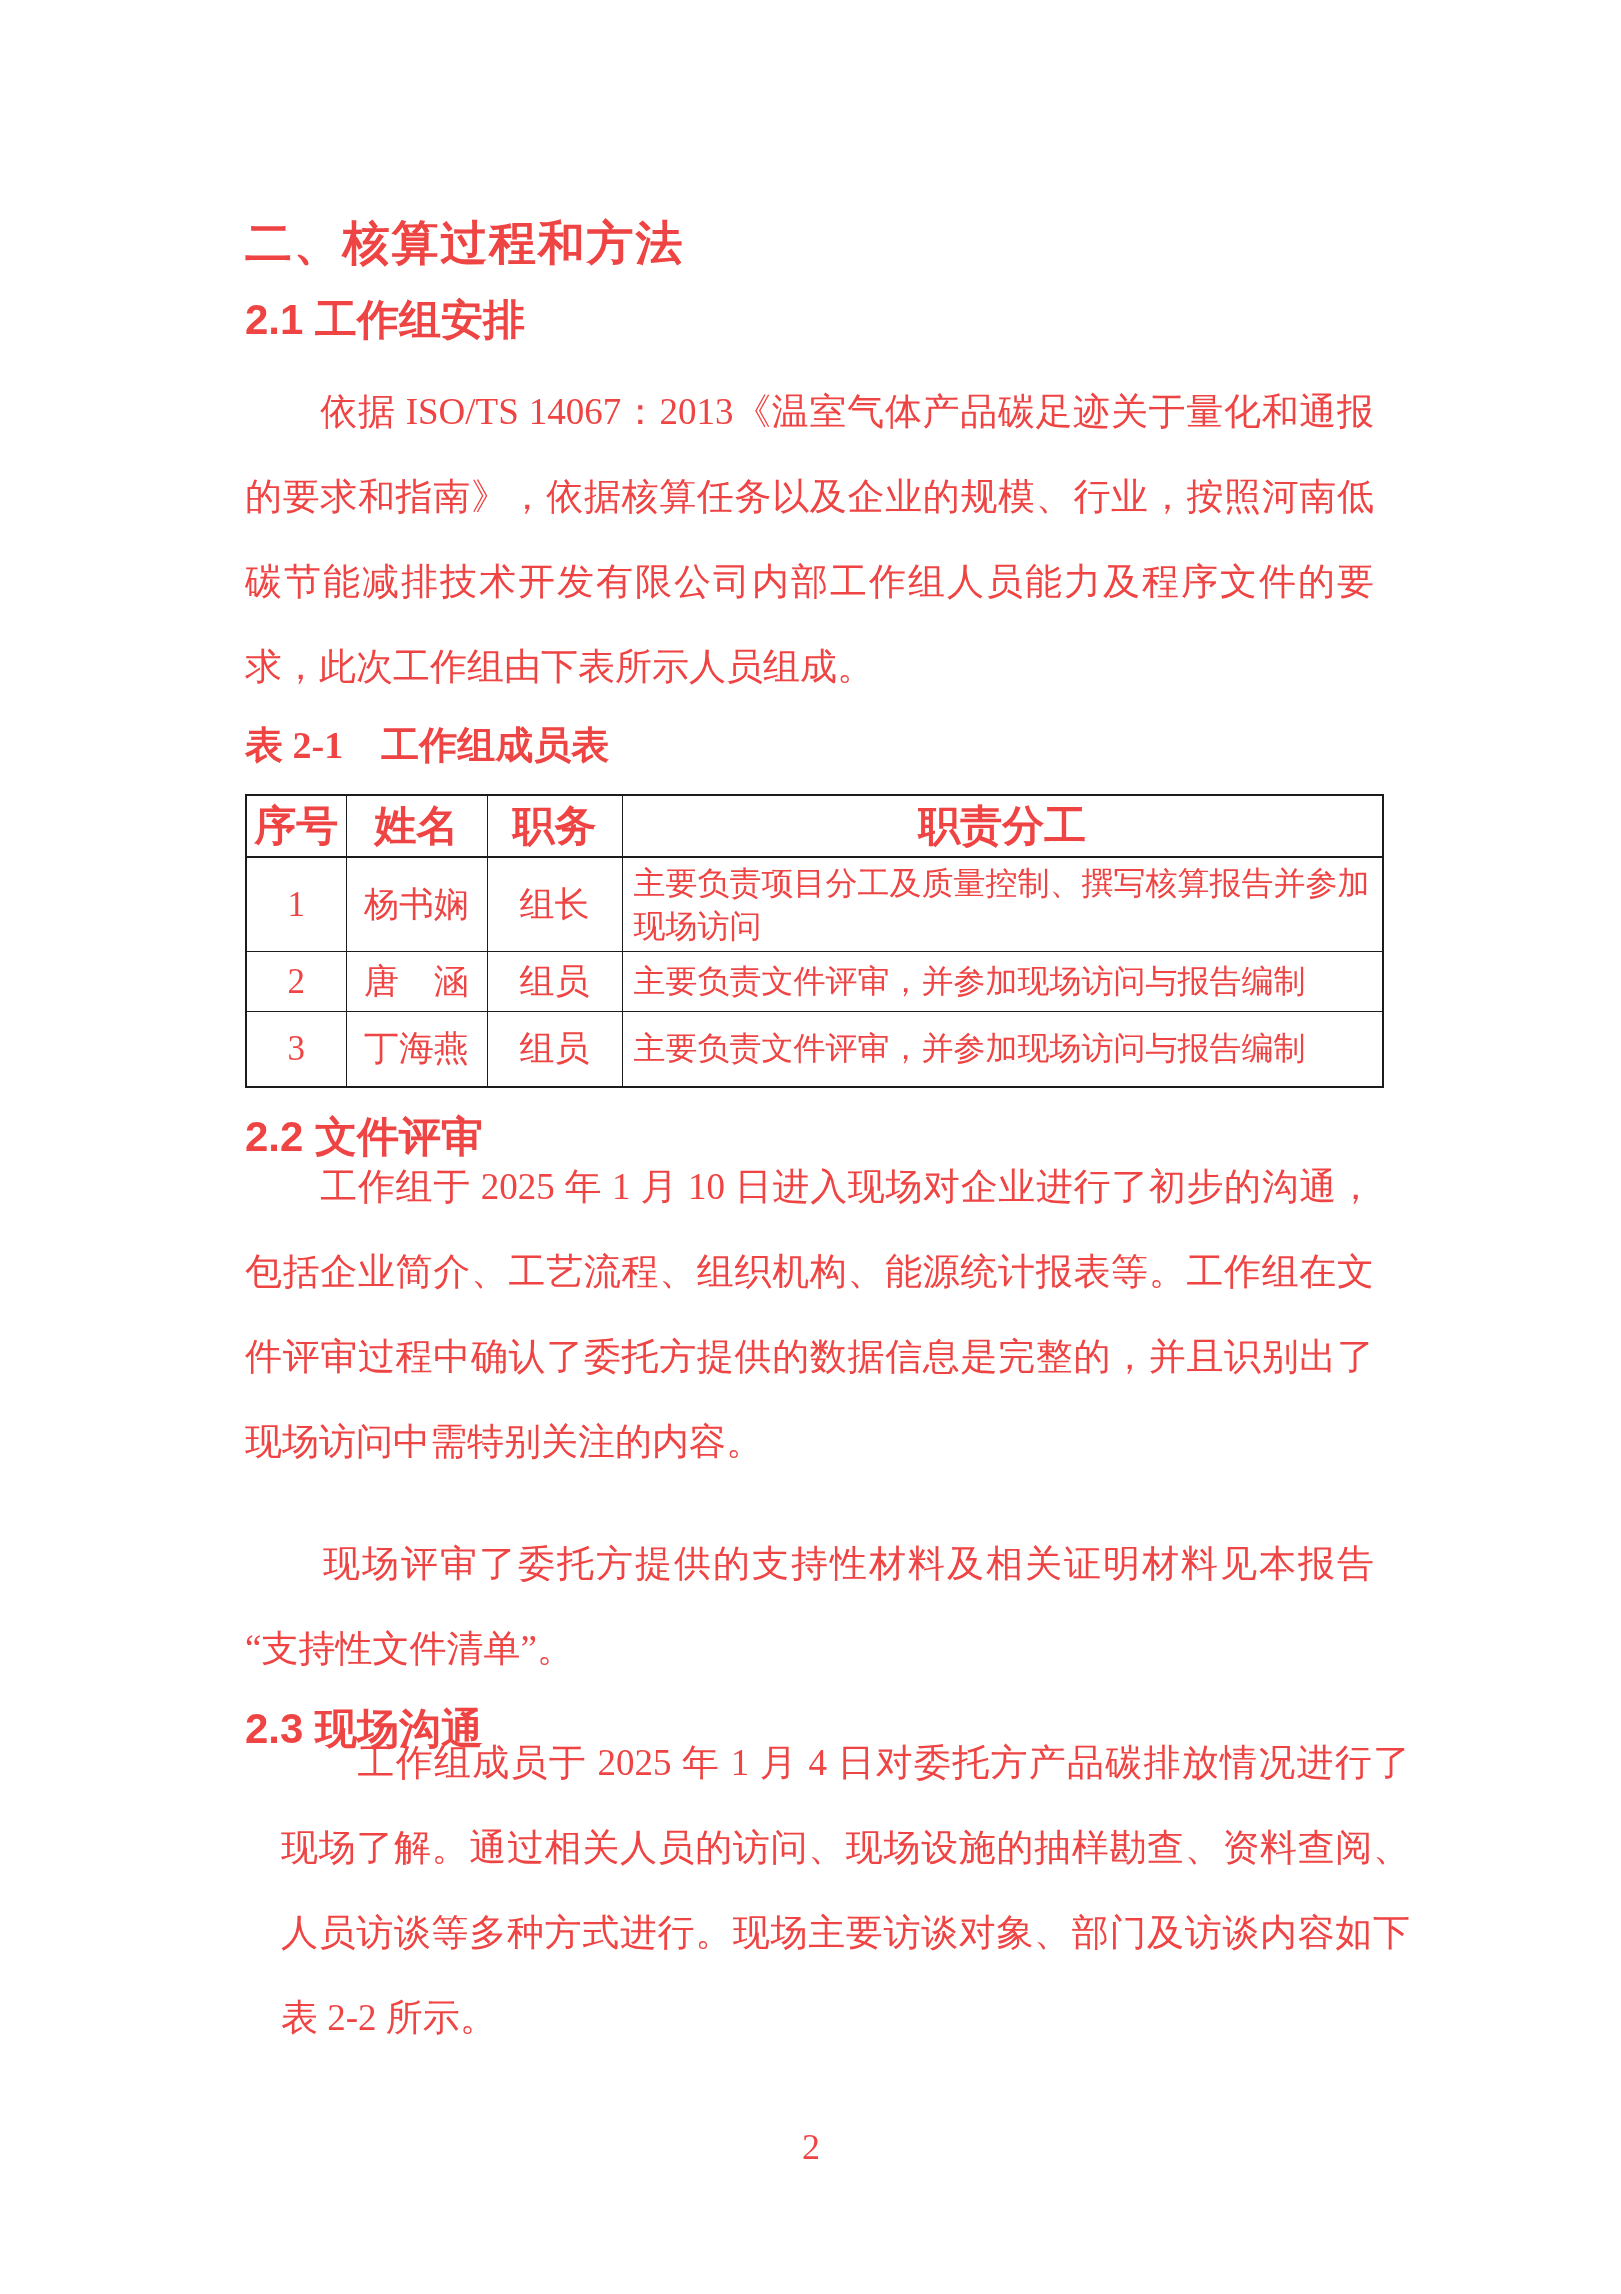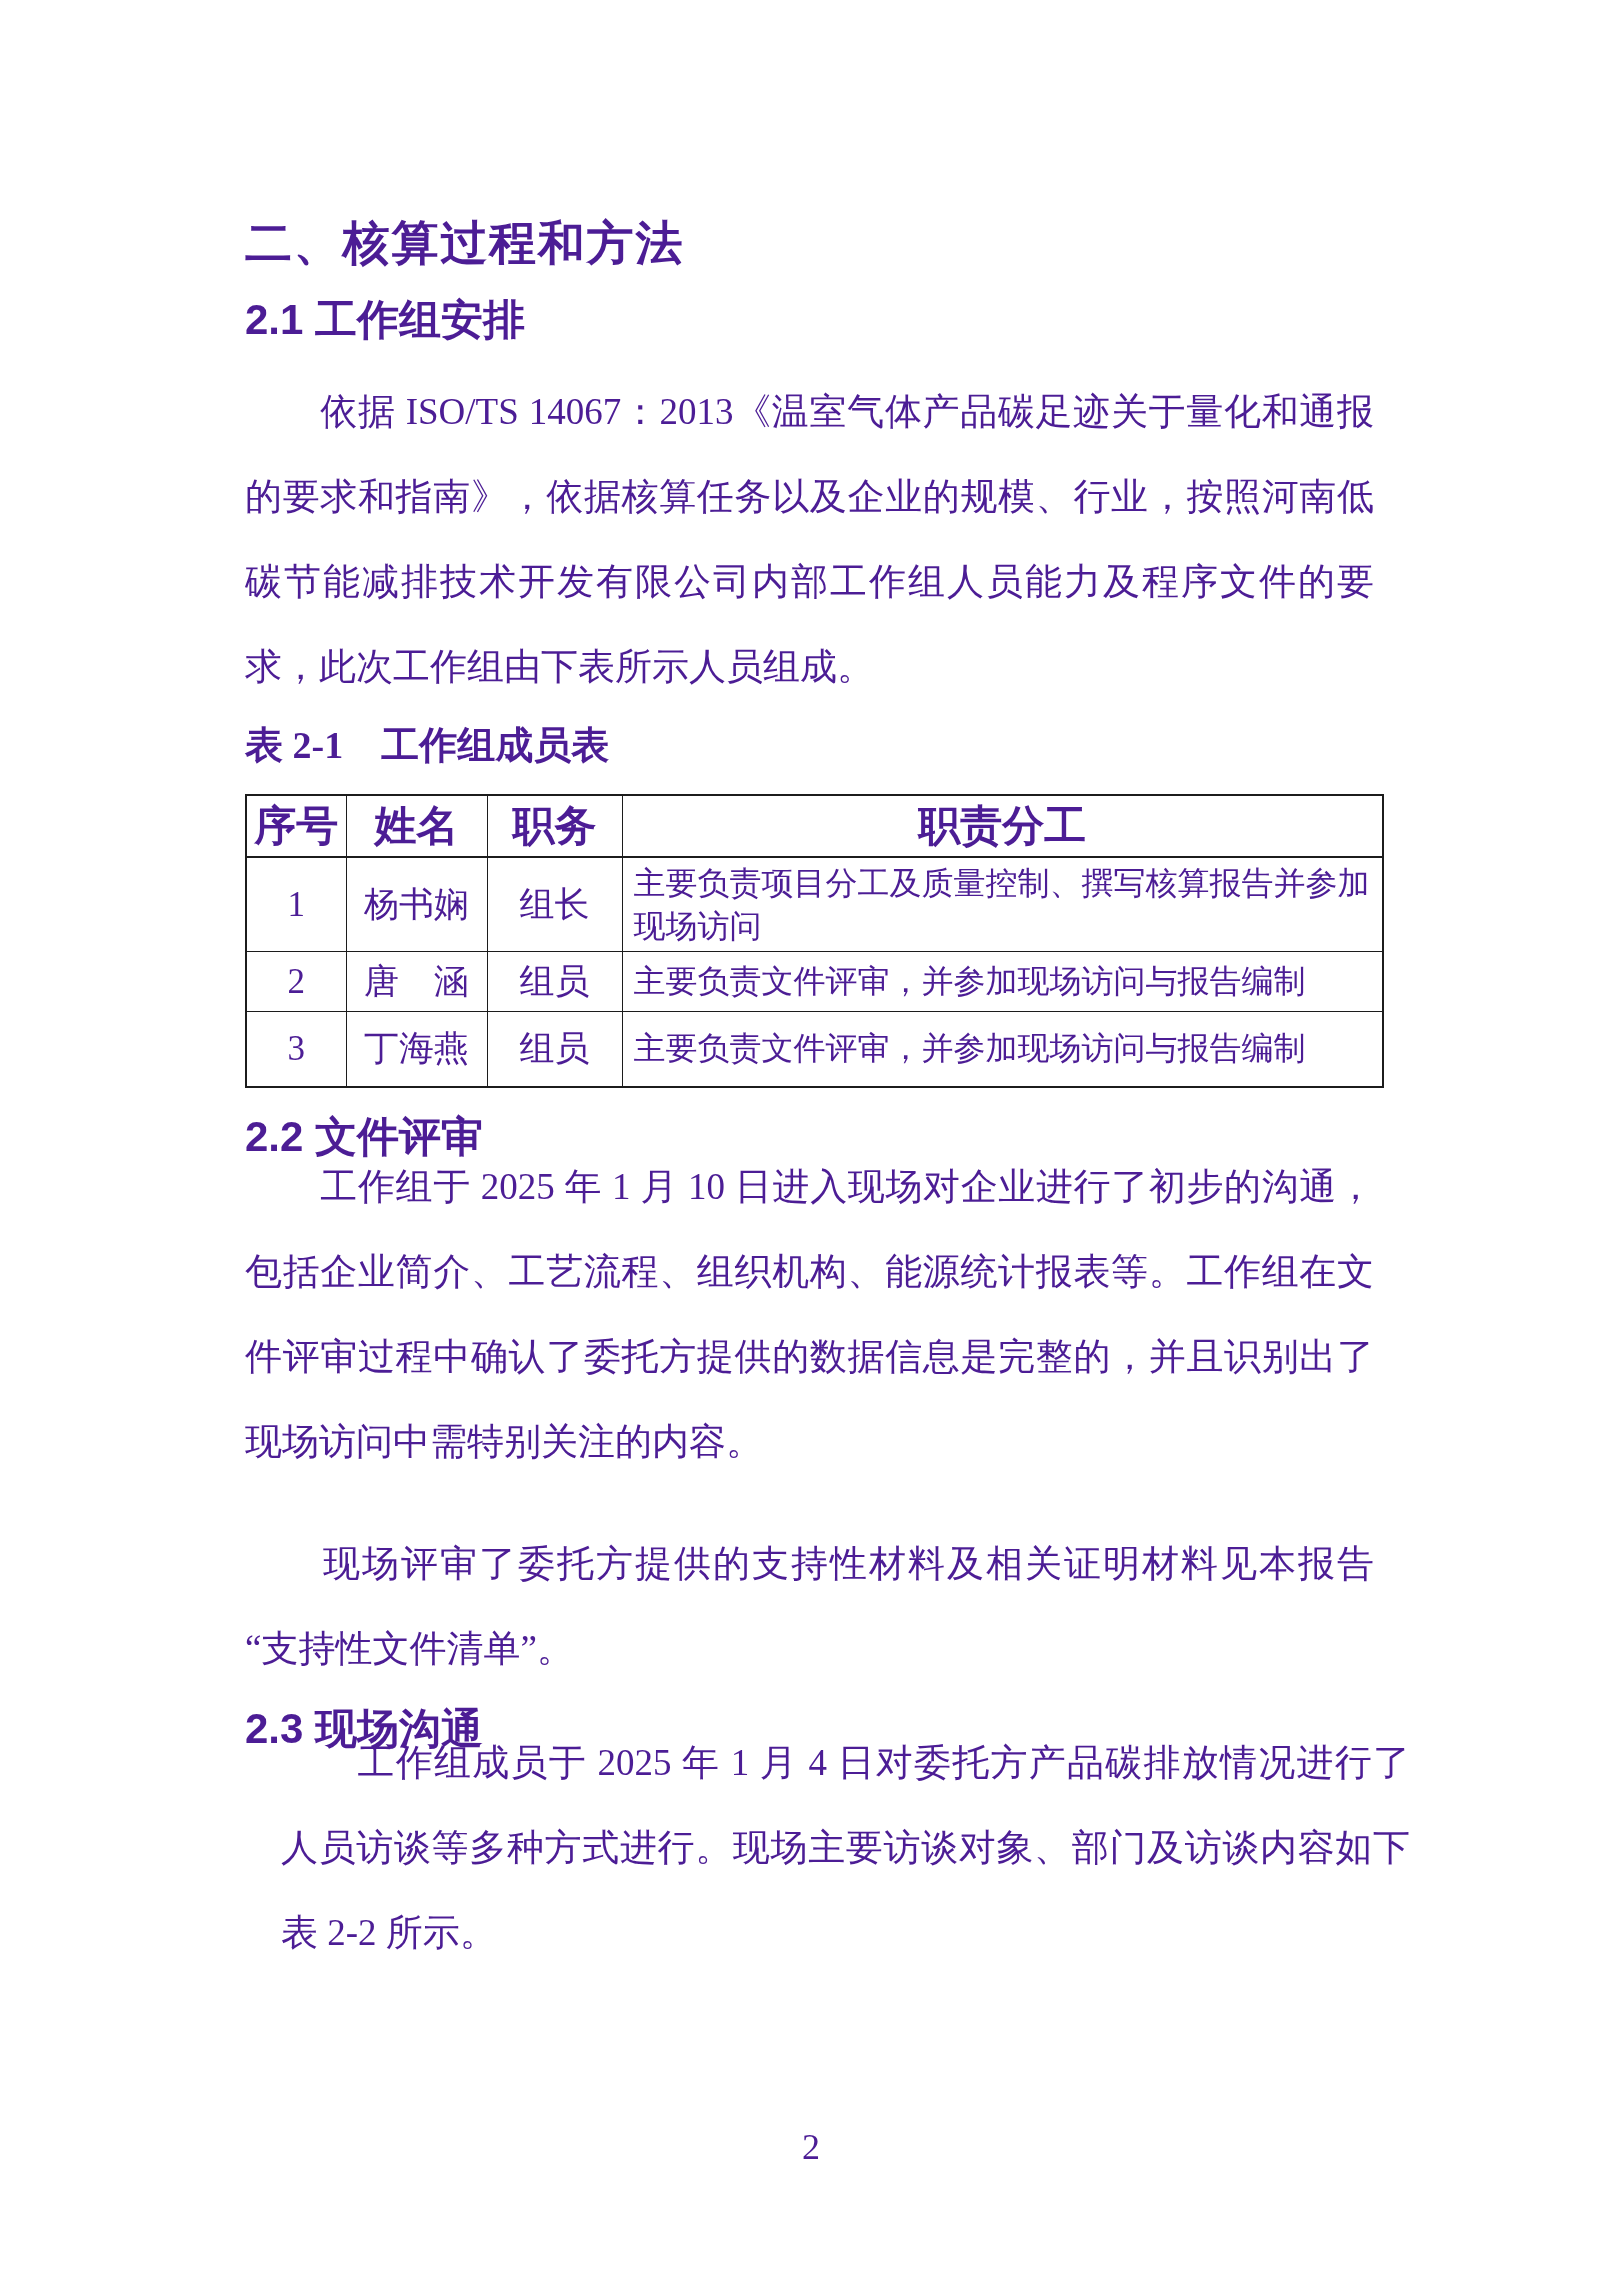--- a/index.html
+++ b/index.html
@@ -5,21 +5,21 @@
   html, body {
     margin: 0;
     padding: 0;
     background: #ffffff;
   }
   .page {
     position: relative;
     width: 1622px;
     height: 2295px;
     background: #ffffff;
-    color: #4c1d95;
+    color: #ef4444;
     font-family: "Liberation Serif", serif;
     overflow: hidden;
   }
   .content {
     position: absolute;
     left: 245px;
     top: 0;
     width: 1129px;
     height: 100%;
   }
@@ -181,20 +181,21 @@
 
     <div class="block para" id="s22-para2">
         <div class="line">　　现场评审了委托方提供的支持性材料及相关证明材料见本报告</div>
         <div class="line last">“支持性文件清单”。</div>
       </div>
 
     <div class="block sec-title" id="s23-title">2.3 现场沟通</div>
 
     <div class="block para" id="s23-para1">
         <div class="line">　　工作组成员于 2025 年 1 月 4 日对委托方产品碳排放情况进行了</div>
+        <div class="line">现场了解。通过相关人员的访问、现场设施的抽样勘查、资料查阅、</div>
         <div class="line">人员访谈等多种方式进行。现场主要访谈对象、部门及访谈内容如下</div>
         <div class="line last">表 2-2 所示。</div>
       </div>
 
   </div>
 
   <div class="page-number">2</div>
 </div>
 
 

